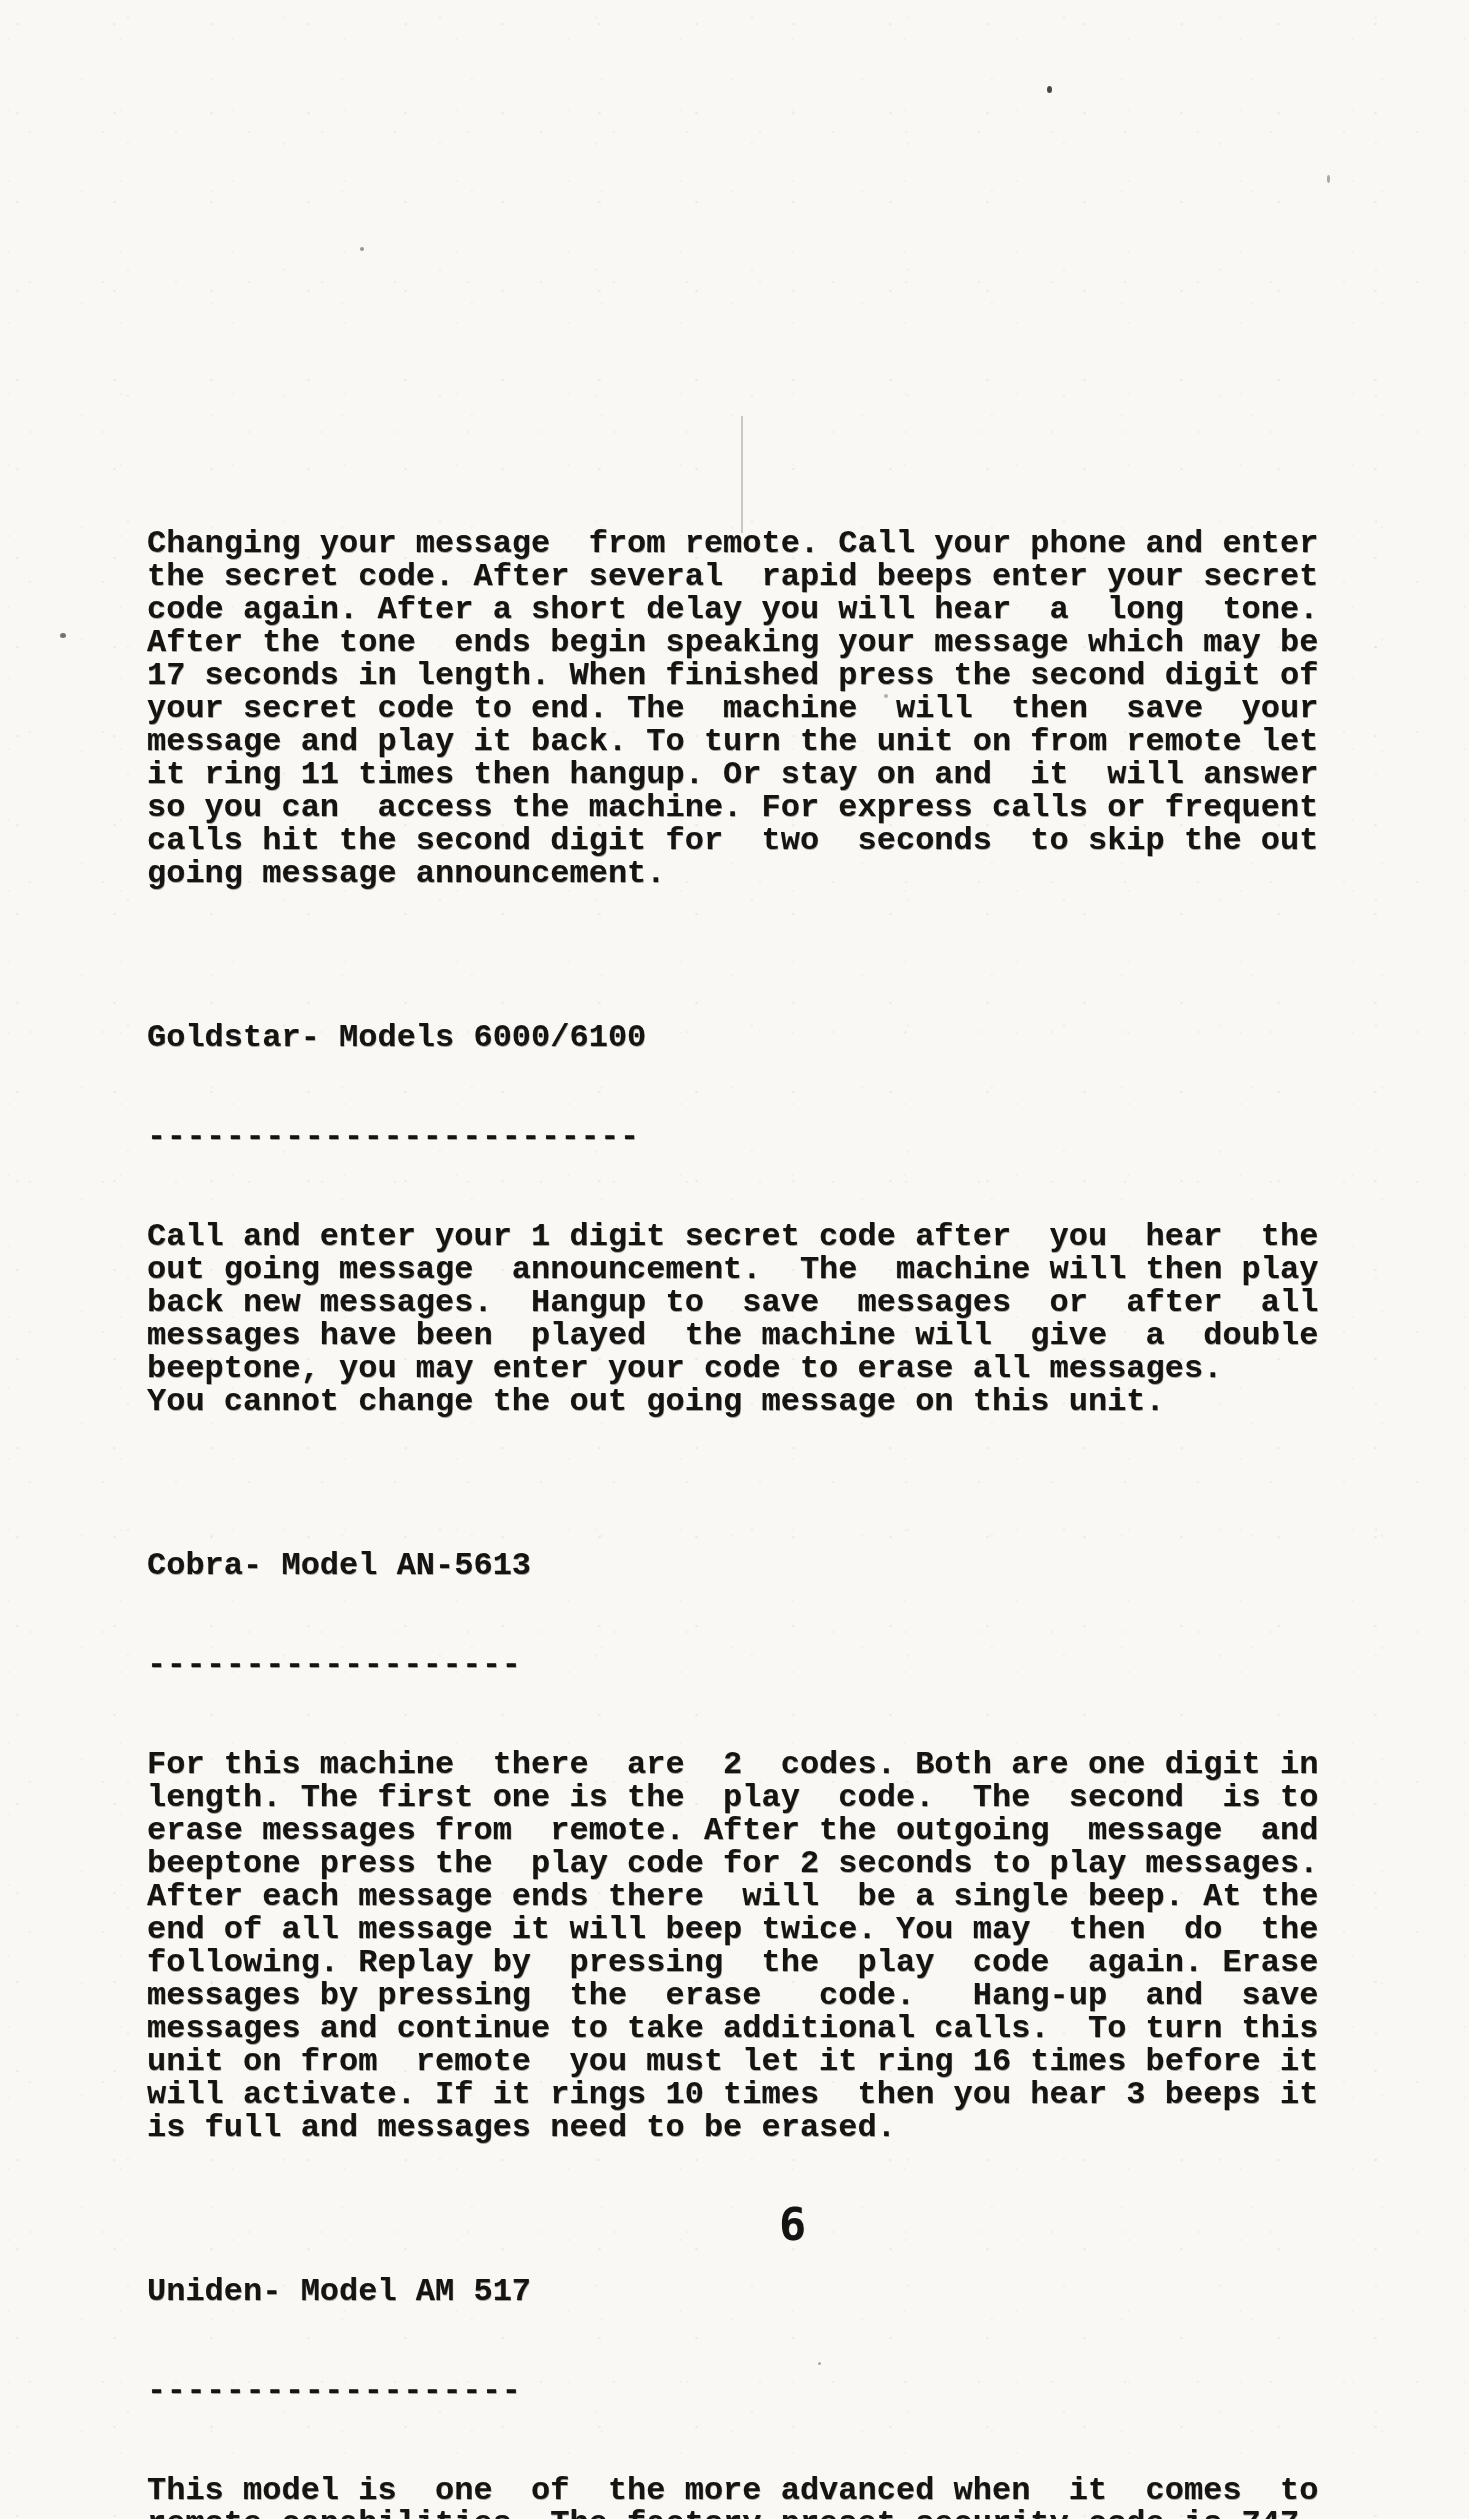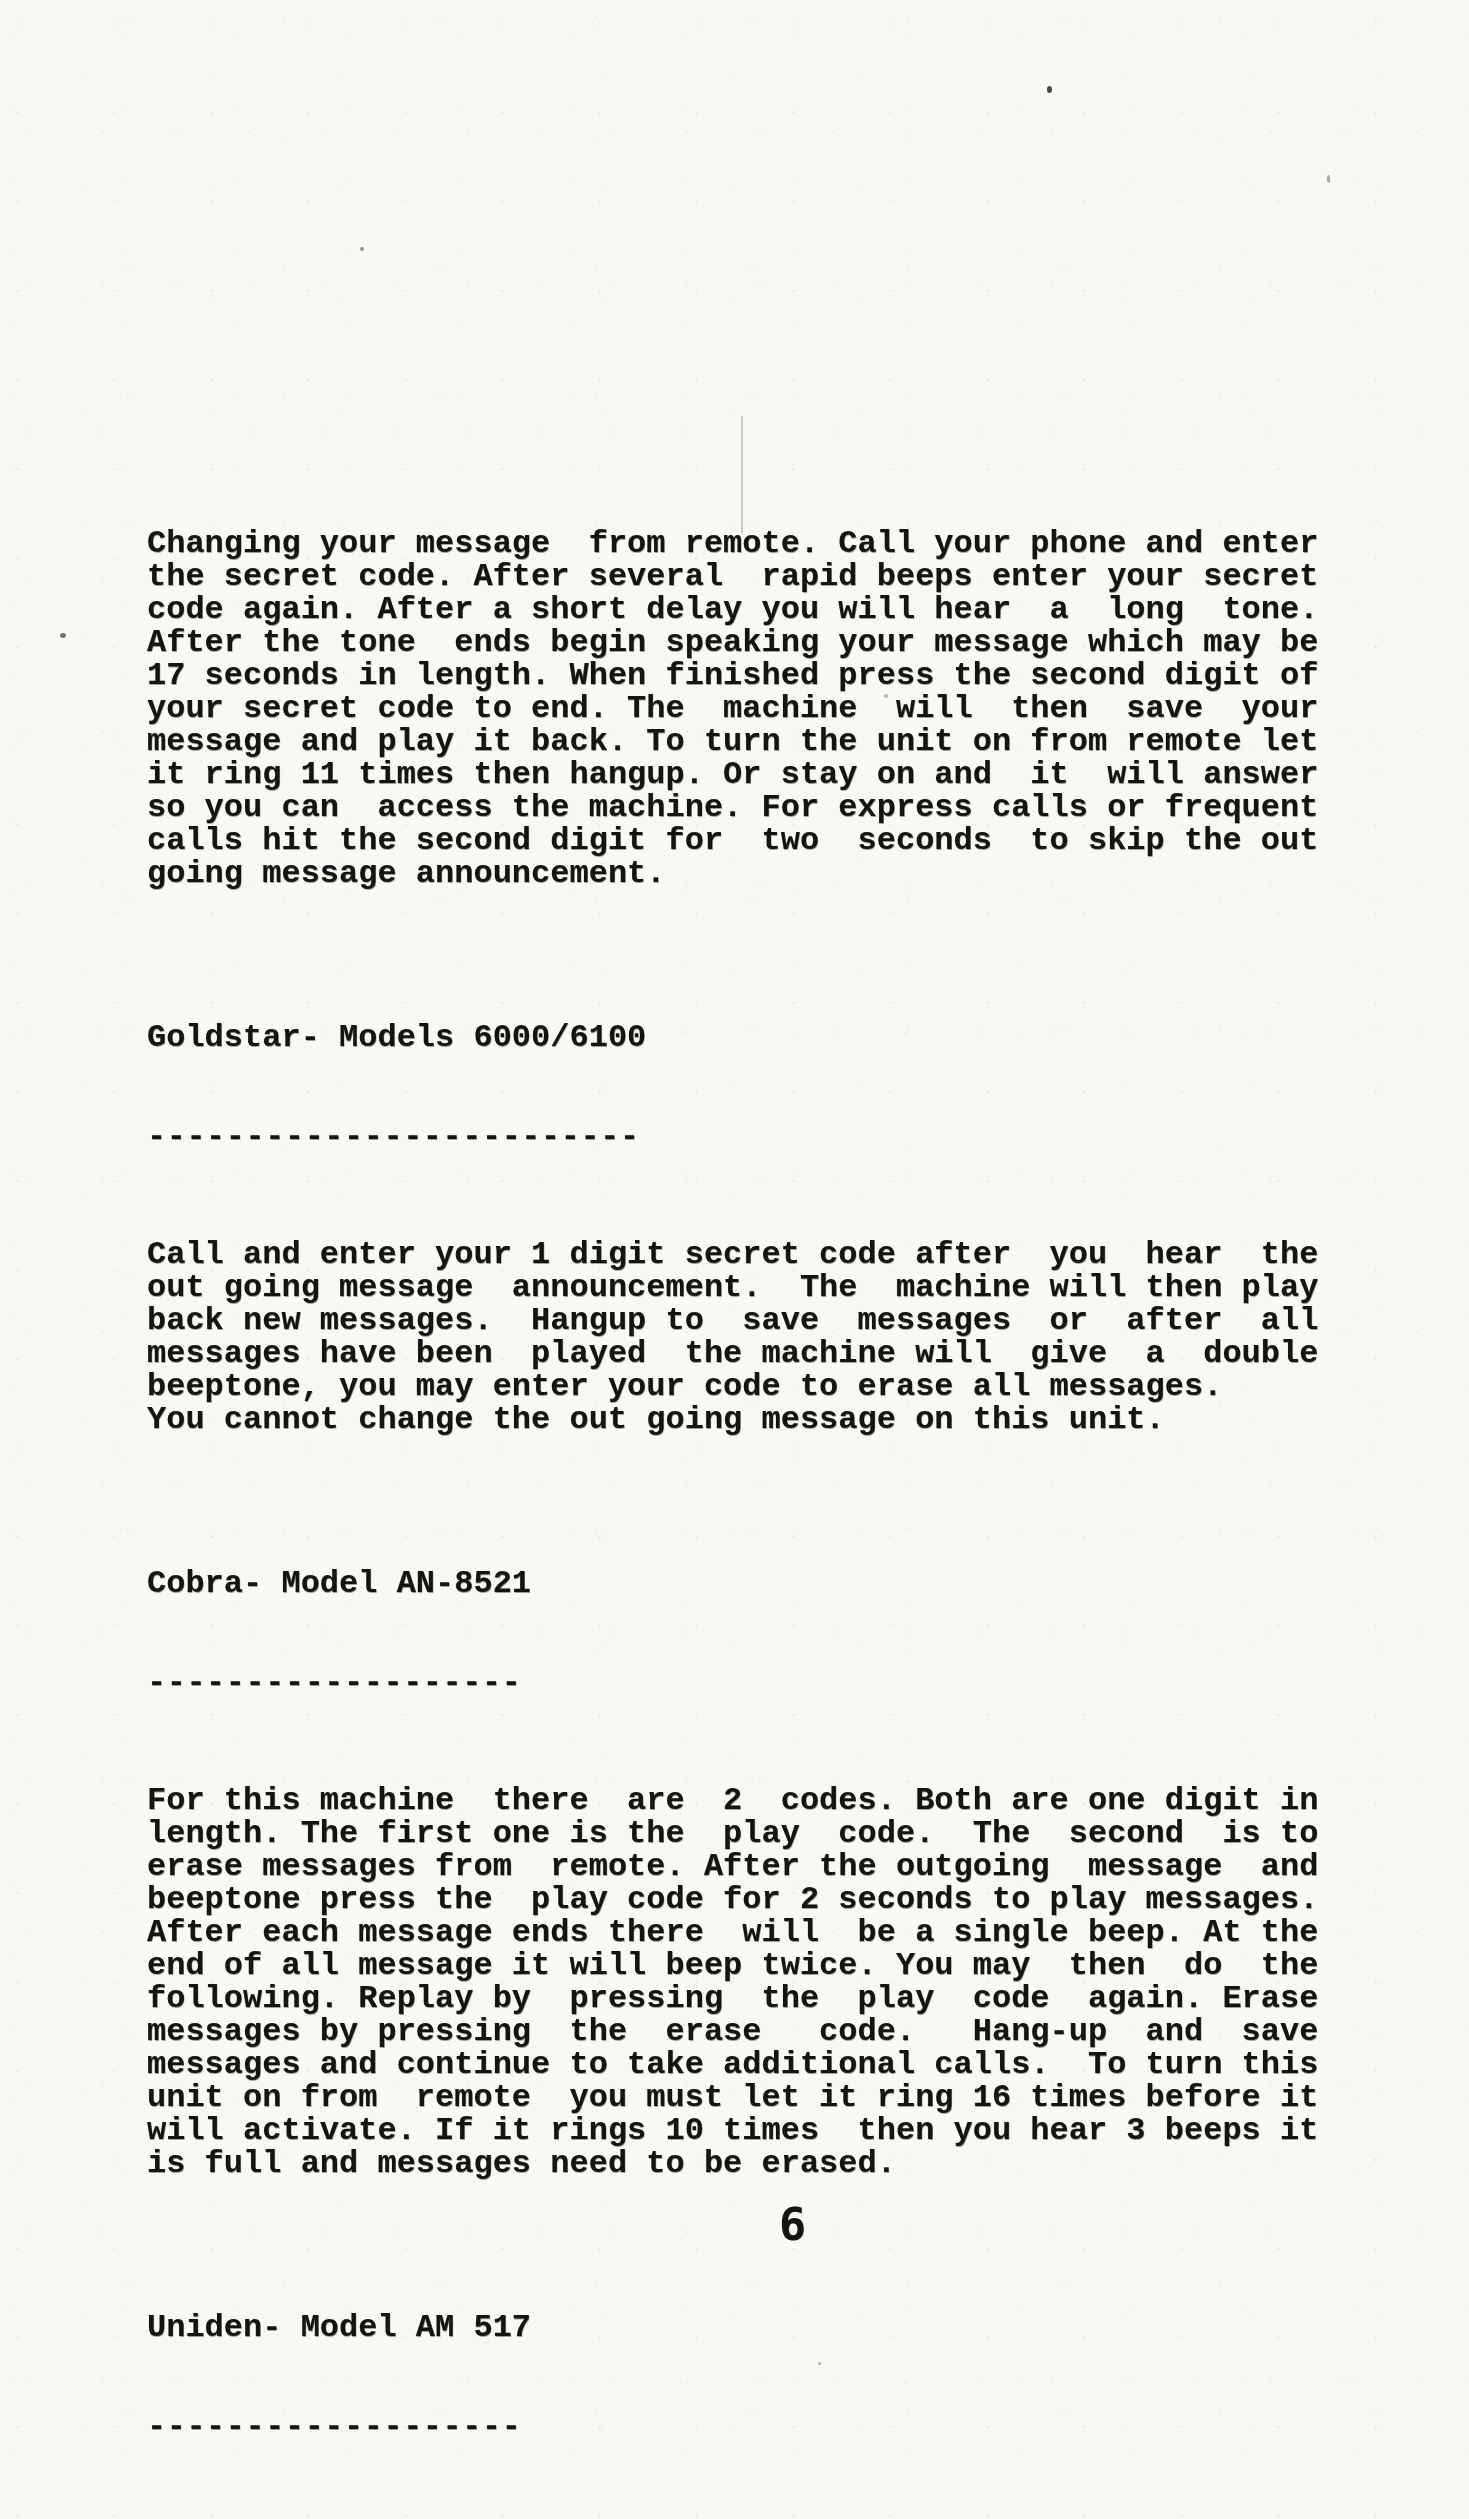--- a/index.html
+++ b/index.html
@@ -31,21 +31,21 @@
     width: 1204px;
     color: #151412;
     font-family: "Liberation Mono", "DejaVu Sans Mono", monospace;
     font-size: 32px;
     font-weight: 700;
     line-height: 33px;
     white-space: pre;
     text-shadow: 0.5px 0.5px 0 rgba(25,24,22,0.40), -0.3px 0 0 rgba(25,24,22,0.18);
   }
   .para { margin: 0; }
-  .body-para { margin-top: 19px; }
+  .body-para { margin-top: 1px; }
   .heading { margin-top: 32px; }
   .dash-underline { letter-spacing: 0.5px; }
   .page-number {
     position: absolute;
     left: 779px;
     top: 2201px;
     color: #141413;
     font-family: "DejaVu Sans Mono", "Liberation Mono", monospace;
     font-size: 45px;
     font-weight: 700;
@@ -102,21 +102,21 @@
 
     <div class="heading">Goldstar- Models 6000/6100</div>
     <div class="dash-underline">-------------------------</div>
     <div class="para body-para">Call and enter your 1 digit secret code after  you  hear  the
 out going message  announcement.  The  machine will then play
 back new messages.  Hangup to  save  messages  or  after  all
 messages have been  played  the machine will  give  a  double
 beeptone, you may enter your code to erase all messages.
 You cannot change the out going message on this unit.</div>
 
-    <div class="heading">Cobra- Model AN-8521</div>
+    <div class="heading">Cobra- Model AN-5613</div>
     <div class="dash-underline">-------------------</div>
     <div class="para body-para">For this machine  there  are  2  codes. Both are one digit in
 length. The first one is the  play  code.  The  second  is to
 erase messages from  remote. After the outgoing  message  and
 beeptone press the  play code for 2 seconds to play messages.
 After each message ends there  will  be a single beep. At the
 end of all message it will beep twice. You may  then  do  the
 following. Replay by  pressing  the  play  code  again. Erase
 messages by pressing  the  erase   code.   Hang-up  and  save
 messages and continue to take additional calls.  To turn this

